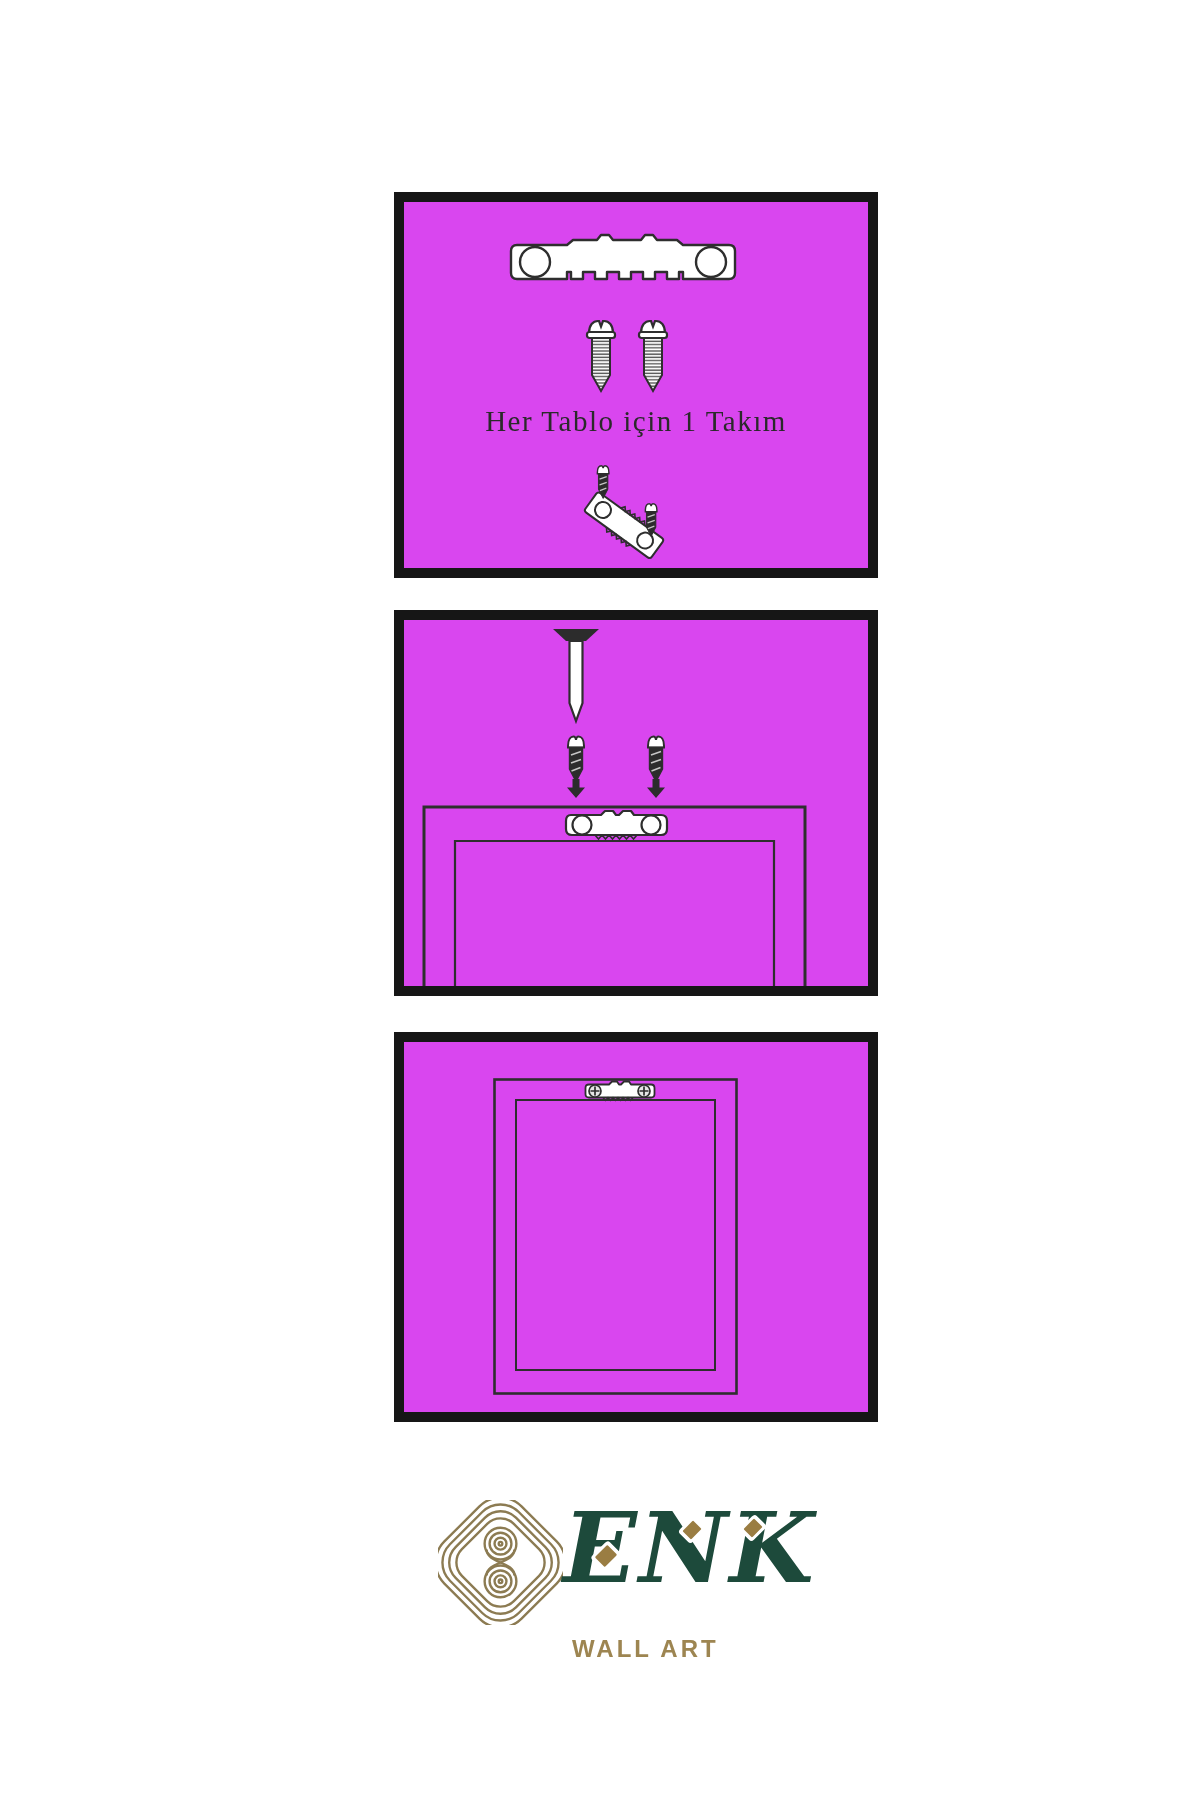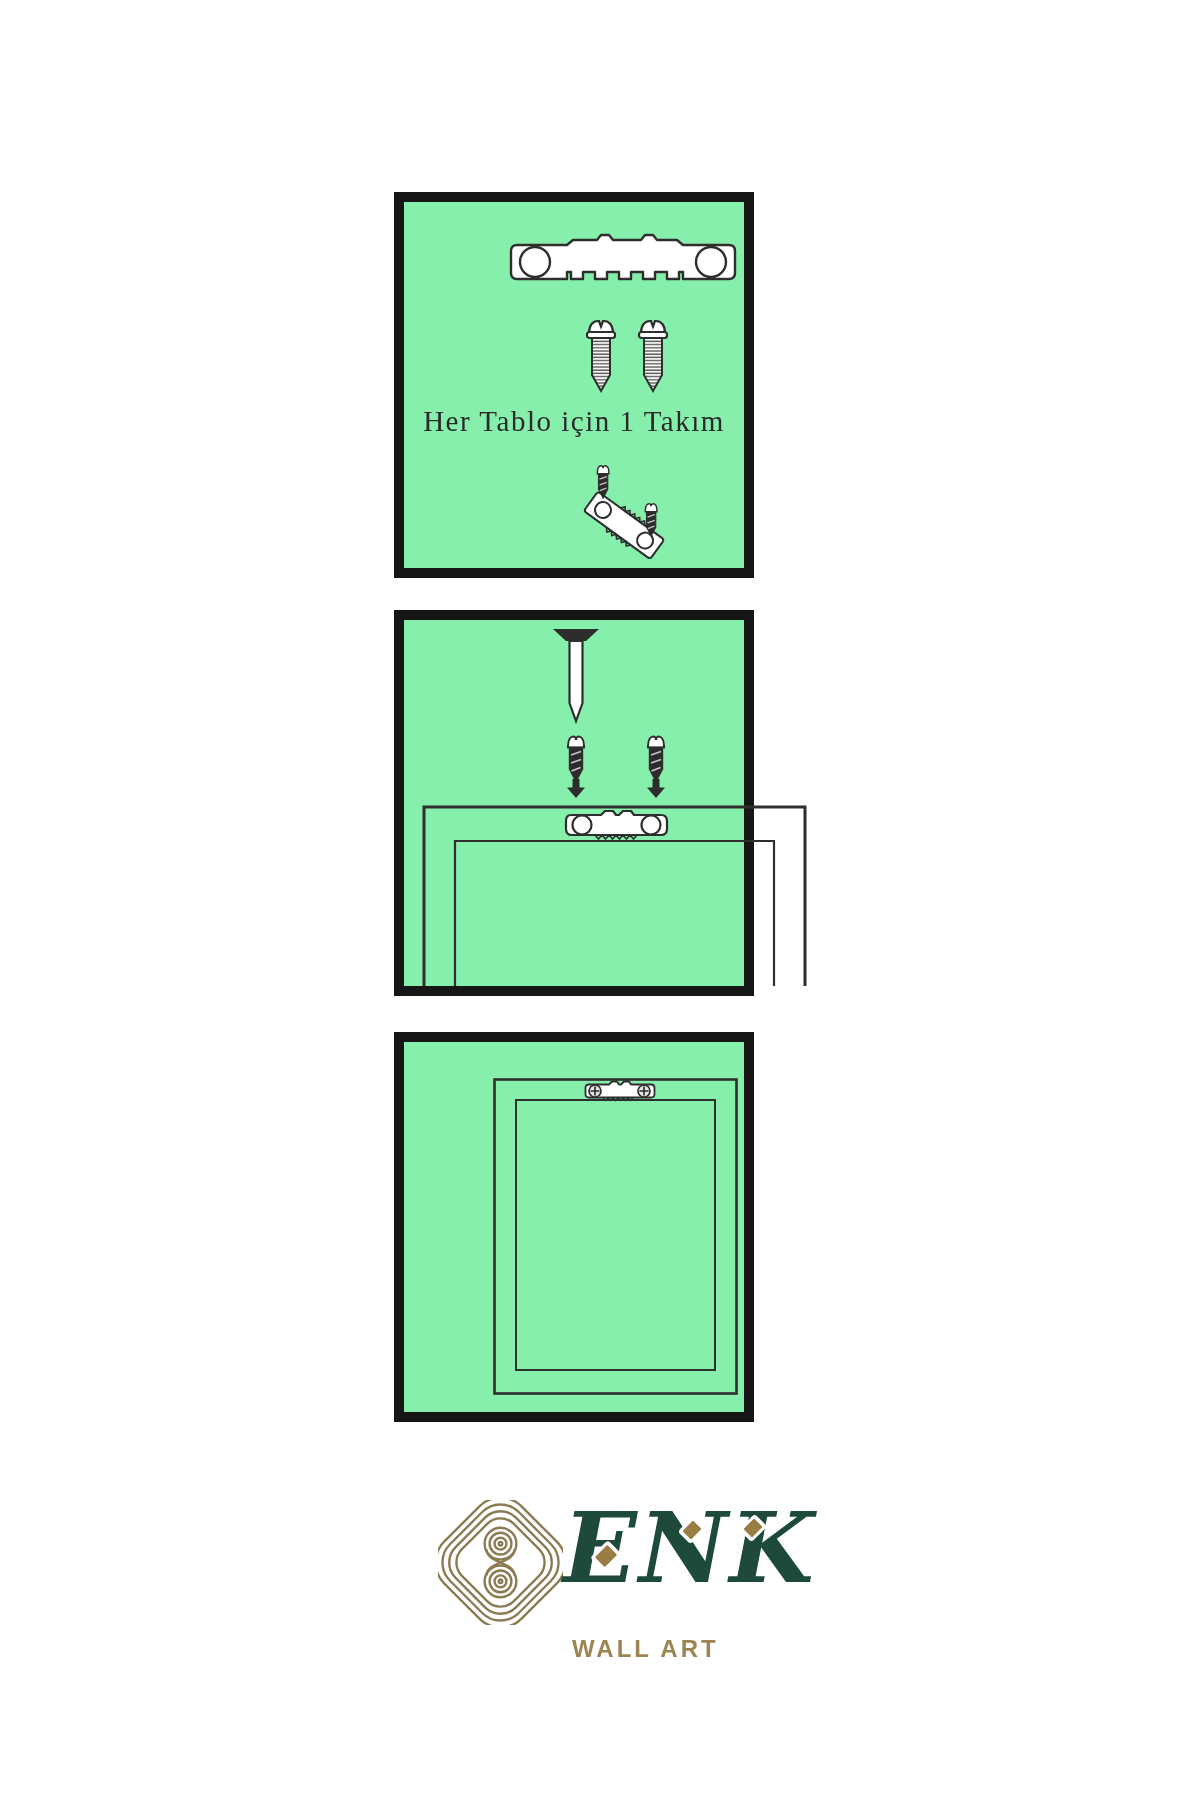--- a/index.html
+++ b/index.html
@@ -1,19 +1,19 @@
 <!DOCTYPE html>
 <html style="--page-bg: #ffffff; --panel-border: #161616; --ink: #2e2e2e; --dark-fill: #2c2c2c; --logo-green: #1d4a3b; --logo-gold: #9a7d42; --knot-gold: #8c7b52; --wallart-gold: #9d8551;"><head>
 <meta charset="utf-8">
 <style>
   html,body{margin:0;padding:0;background:#fff;}
   .canvas{position:relative;width:1200px;height:1800px;background:var(--page-bg,#fff);margin:0 auto;overflow:hidden;
           font-family:"Liberation Serif", serif;}
   .abs{position:absolute;}
-  .panel{position:absolute;left:394px;width:360px;border:10px solid var(--panel-border,#161616);box-sizing:border-box;background:#86efac;}
+  .panel{position:absolute;left:394px;width:484px;border:10px solid var(--panel-border,#161616);box-sizing:border-box;background:#d946ef;}
   #panel-kit{top:192px;height:386px;}
   #panel-mount{top:610px;height:386px;}
   #panel-hung{top:1032px;height:390px;}
   .caption{position:absolute;left:0;top:203px;width:100%;text-align:center;
            font-size:29px;letter-spacing:1.5px;color:#2a2a2a;font-weight:400;}
   .ln{fill:none;stroke:var(--ink,#2e2e2e);}
   .lnf{fill:#fff;stroke:var(--ink,#2e2e2e);}
   .dk{fill:var(--dark-fill,#2c2c2c);}
   .brand-name{position:absolute;left:563px;top:1500px;font-family:"DejaVu Serif", serif;font-weight:700;
               font-size:97px;line-height:1;letter-spacing:2px;color:var(--logo-green,#1d4a3b);font-style:italic;}

